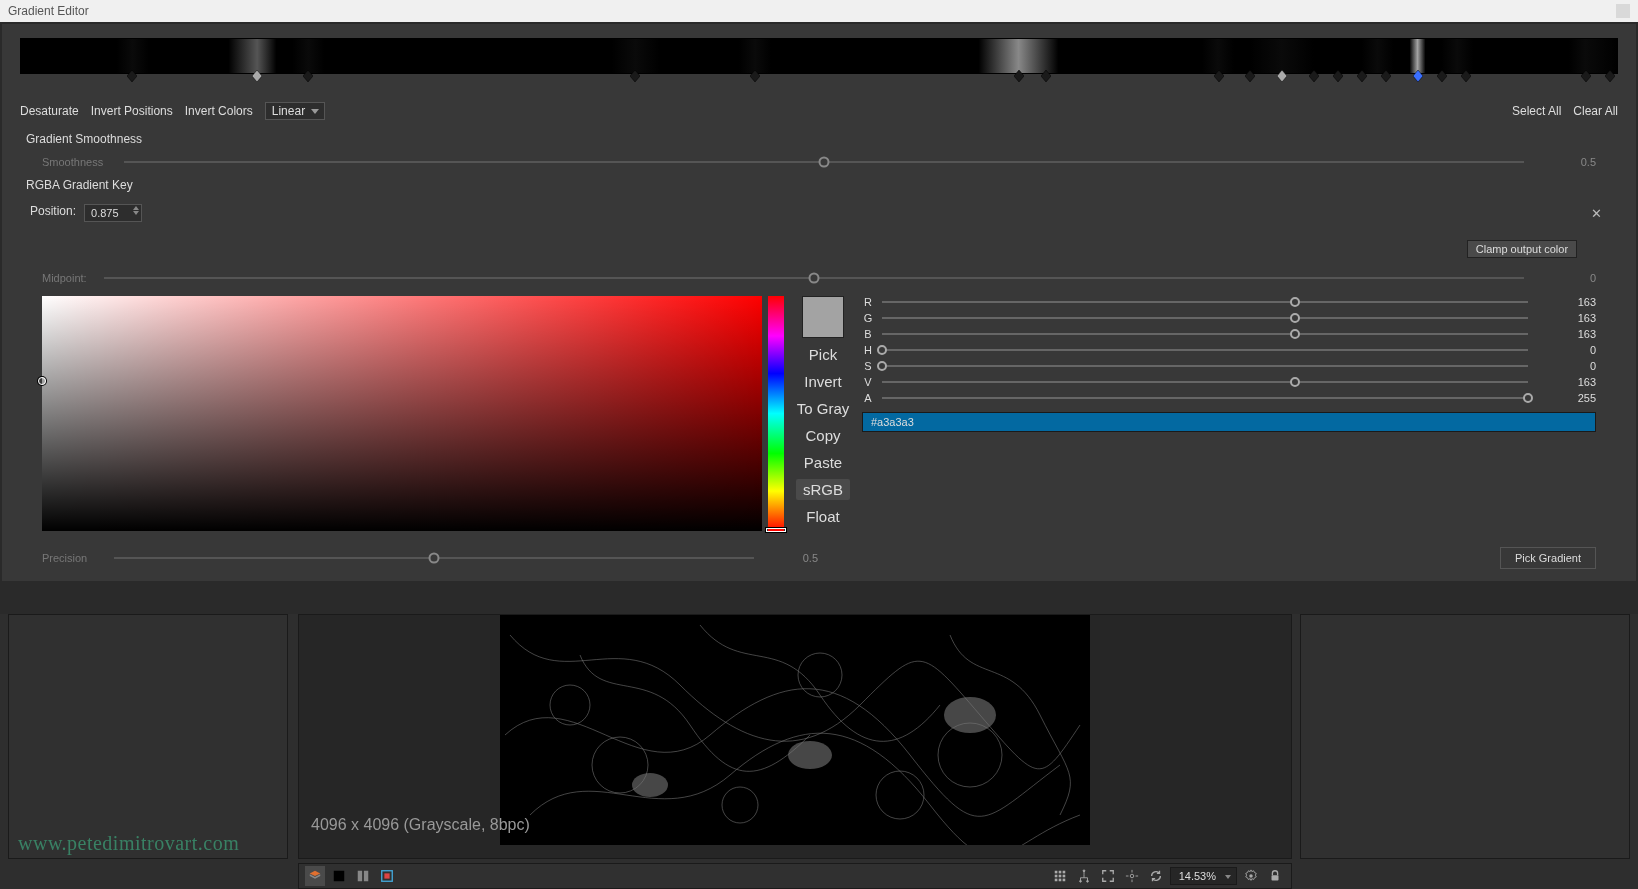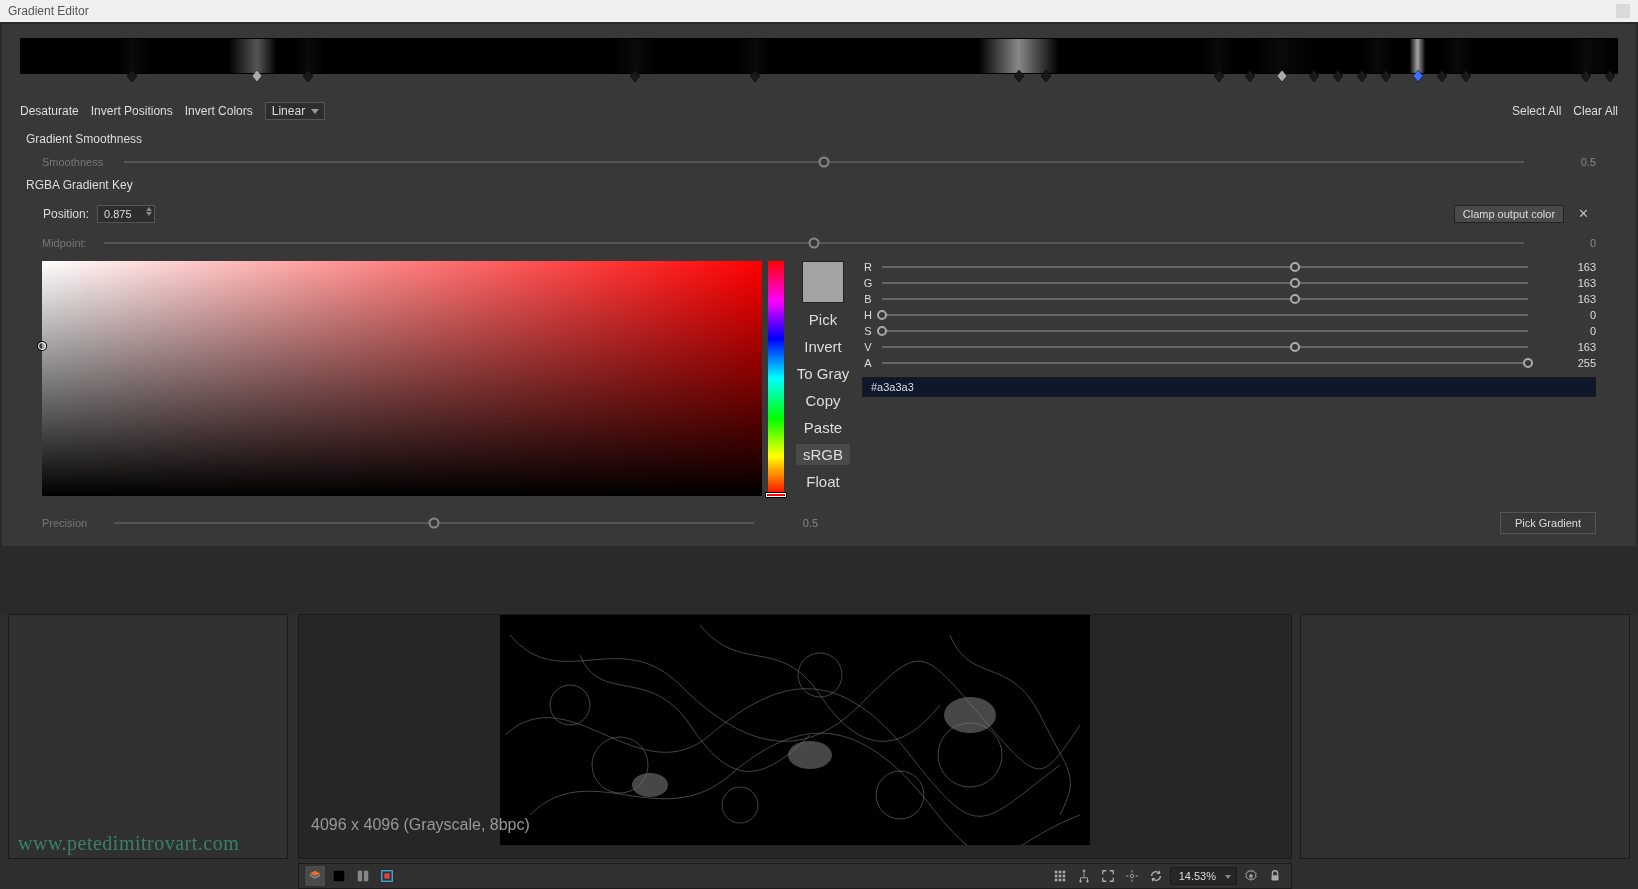--- a/index.html
+++ b/index.html
@@ -46,31 +46,31 @@
 
   
   .slider-row { display: flex; align-items: center; padding: 6px 40px 6px 40px; gap: 12px; }
   .slider-row .lbl { color: #777; font-size: 11px; width: 70px; }
   .slider-row.midpoint .lbl { width: 50px; }
   .slider-track { flex: 1; height: 2px; background: #555; position: relative; }
   .slider-thumb { position: absolute; top: 50%; width: 11px; height: 11px; border-radius: 50%; background: #383838; border: 2px solid #888; transform: translate(-50%, -50%); }
   .slider-val { width: 60px; text-align: right; color: #888; font-size: 11px; }
 
   
-  .pos-row { display: flex; align-items: center; padding: 8px 41px; gap: 8px; }
+  .pos-row { display: flex; align-items: flex-start; padding: 8px 28px; gap: 8px; }
   .pos-row .lbl { color: #ddd; }
   .num-input { background: #2d2d2d; border: 1px solid #555; color: #ddd; padding: 1px 14px 1px 6px; width: 58px; height: 18px; font-size: 11px; position: relative; }
   .num-wrap { position: relative; display: inline-flex; }
   .num-wrap .spin { position: absolute; right: 3px; top: 2px; display: flex; flex-direction: column; gap: 1px; }
   .num-wrap .spin span { width: 0; height: 0; border-left: 3px solid transparent; border-right: 3px solid transparent; }
   .num-wrap .spin .up { border-bottom: 4px solid #888; }
   .num-wrap .spin .dn { border-top: 4px solid #888; }
   .pos-row .spacer { flex: 1; }
   .btn { background: #4a4a4a; border: 1px solid #222; color: #ddd; padding: 3px 10px; font-size: 11px; cursor: pointer; }
-  .btn.small { padding: 2px 8px; }
+  .btn.small { padding: 2px 8px; margin-top: 36px; }
   .x-btn { background: #383838; border: none; color: #bbb; padding: 2px 6px; cursor: pointer; font-size: 13px; }
 
   
   .picker-area { display: flex; padding: 6px 40px; gap: 6px; align-items: flex-start; }
   .sv-box { width: 720px; height: 235px; position: relative; background: linear-gradient(to bottom, rgba(0,0,0,0) 0%, #000 100%), linear-gradient(to right, #fff 0%, #ff0000 100%); }
   .sv-cursor { position: absolute; left: 0%; top: 36%; width: 8px; height: 8px; border: 1px solid #fff; border-radius: 50%; transform: translate(-50%,-50%); box-shadow: 0 0 0 1px #000; }
   .hue-bar { width: 16px; height: 235px; background: linear-gradient(to bottom, #ff0000 0%, #ff00ff 17%, #0000ff 33%, #00ffff 50%, #00ff00 67%, #ffff00 83%, #ff0000 100%); position: relative; }
   .hue-bar .h-cursor { position: absolute; left: -2px; right: -2px; bottom: -1px; height: 4px; border: 1px solid #fff; box-shadow: 0 0 0 1px #000; }
 
   .swatch-col { display: flex; flex-direction: column; align-items: center; gap: 6px; margin-left: 6px; width: 54px; }
@@ -79,21 +79,21 @@
   .swatch-col .sbtn.active { background: #4a4a4a; border-radius: 2px; }
 
   
   .channels { flex: 1; display: flex; flex-direction: column; gap: 4px; margin-left: 6px; }
   .ch-row { display: flex; align-items: center; gap: 8px; }
   .ch-row .ch-lbl { width: 12px; color: #ddd; font-size: 11px; text-align: center; }
   .ch-row .ch-track { flex: 1; height: 2px; background: #666; position: relative; }
   .ch-row .ch-thumb { position: absolute; top: 50%; width: 10px; height: 10px; border-radius: 50%; background: #383838; border: 2px solid #aaa; transform: translate(-50%,-50%); }
   .ch-row .ch-val { width: 60px; text-align: right; color: #ddd; font-size: 11px; }
   .hex-row { display: flex; margin-top: 4px; }
-  .hex-input { flex: 1; background: #0f172a; border: 1px solid #1a1a1a; color: #ddd; padding: 3px 8px; font-size: 11px; height: 20px; }
+  .hex-input { flex: 1; background: #0369a1; border: 1px solid #1a1a1a; color: #ddd; padding: 3px 8px; font-size: 11px; height: 20px; }
 
   
   .eyedrop-row { display: flex; align-items: center; padding: 10px 40px 0 40px; gap: 12px; }
   .eyedrop-row .lbl { color: #777; font-size: 11px; width: 60px; }
   .eyedrop-row .etrack { width: 640px; height: 2px; background: #555; position: relative; }
   .eyedrop-row .ethumb { position: absolute; top: 50%; width: 11px; height: 11px; border-radius: 50%; background: #383838; border: 2px solid #888; transform: translate(-50%,-50%); }
   .eyedrop-row .eval { width: 40px; text-align: right; color: #888; font-size: 11px; margin-left: 12px; }
   .eyedrop-row .spacer { flex: 1; }
   .pick-btn { background: #383838; border: 1px solid #555; color: #ddd; padding: 4px 14px; font-size: 11px; cursor: pointer; }
 

